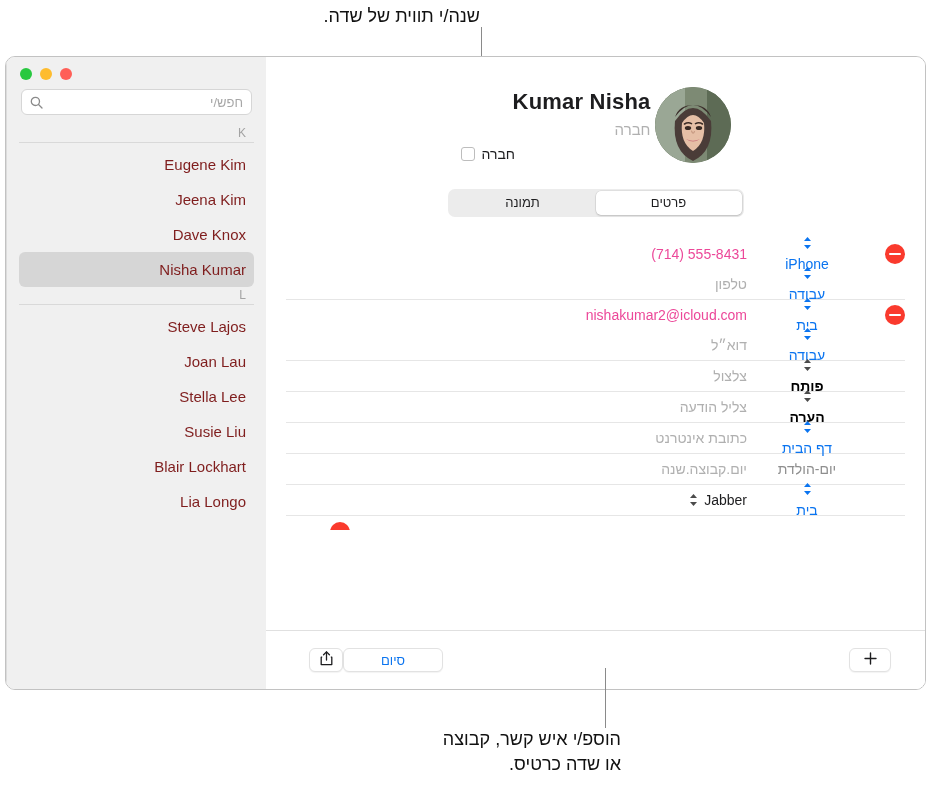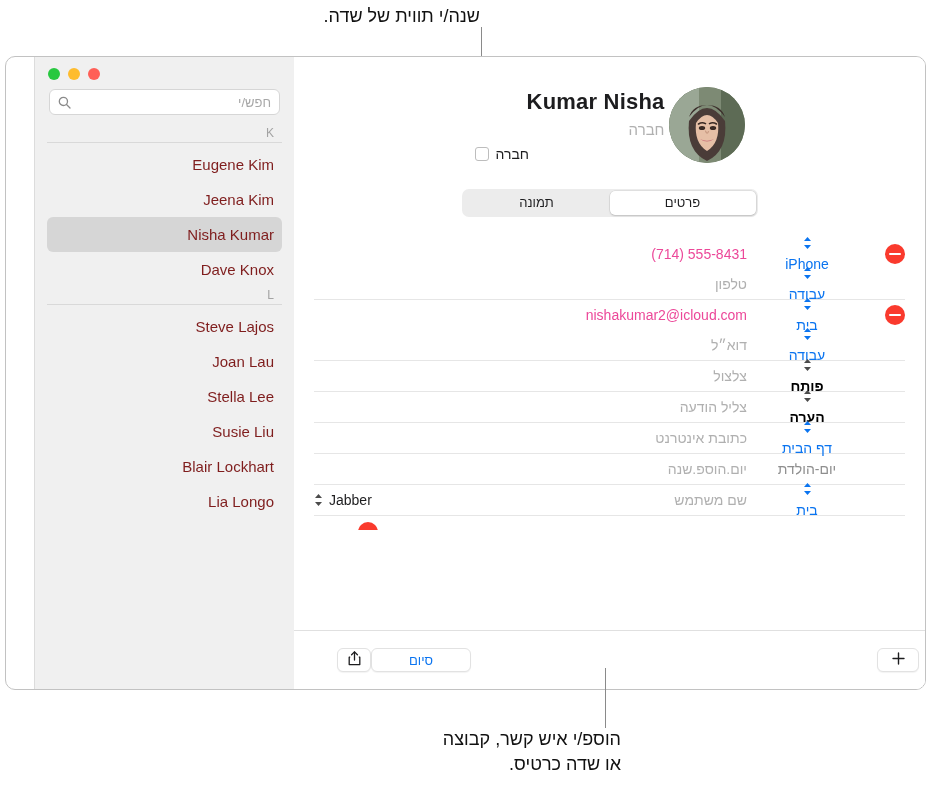--- a/index.html
+++ b/index.html
@@ -59,21 +59,20 @@
     left: 5px;
     width: 921px;
     height: 634px;
     border-radius: 10px;
     border: 1px solid #c2c2c2;
     box-sizing: border-box;
     background: #ffffff;
     overflow: hidden;
     display: flex;
     flex-direction: row-reverse;
-    padding-left: 28px;
   }
 
   
   #sidebar {
     width: 260px;
     background: #f0f0f0;
     border-left: 1px solid #dcdcdc;
     box-sizing: border-box;
     display: flex;
     flex-direction: column;
@@ -424,22 +423,22 @@
         </span>
         <span id="search-placeholder">חפש/י</span>
       </div>
     </div>
 
     <div id="contact-list">
 
       <div class="section-header">K</div>
       <div class="contact-row">Eugene Kim</div>
       <div class="contact-row">Jeena Kim</div>
+      <div class="contact-row">Dave Knox</div>
       <div class="contact-row selected">Nisha Kumar</div>
-      <div class="contact-row">Dave Knox</div>
 
       <div class="section-header">L</div>
       <div class="contact-row">Steve Lajos</div>
       <div class="contact-row">Joan Lau</div>
       <div class="contact-row">Stella Lee</div>
       <div class="contact-row">Susie Liu</div>
       <div class="contact-row">Blair Lockhart</div>
       <div class="contact-row">Lia Longo</div>
     </div>
   </div>
@@ -595,38 +594,37 @@
             <span class="value-cell rtl placeholder">כתובת אינטרנט</span>
           </div>
         </div>
 
         <div class="field-group">
           <div class="field-line">
             <span class="delete-spacer"></span>
             <span class="label-cell">
               <span class="label-text" style="color:#8e8e8e">יום-הולדת</span>
             </span>
-            <span class="value-cell rtl placeholder">יום.הוספ.שנה</span>
+            <span class="value-cell rtl placeholder">יום.קבוצה.שנה</span>
           </div>
         </div>
 
         <div class="field-group">
           <div class="field-line">
             <span class="delete-spacer"></span>
             <span class="label-cell">
               <span class="stepper">
                 <svg width="9" height="14" viewBox="0 0 9 14">
                     <path d="M4.5 1 L8 5 L1 5 Z" fill="#0a74f0"></path>
                     <path d="M4.5 13 L8 9 L1 9 Z" fill="#0a74f0"></path>
                   </svg>
               </span>
               <span class="label-text blue">בית</span>
             </span>
             <span class="value-with-stepper">
-              <span class="sub-text">שם משתמש</span>
               <span class="sub-value">Jabber</span>
               <span class="stepper">
                 <svg width="9" height="14" viewBox="0 0 9 14">
                     <path d="M4.5 1 L8 5 L1 5 Z" fill="#4b4b4b"></path>
                     <path d="M4.5 13 L8 9 L1 9 Z" fill="#4b4b4b"></path>
                   </svg>
               </span>
             </span>
           </div>
         </div>

